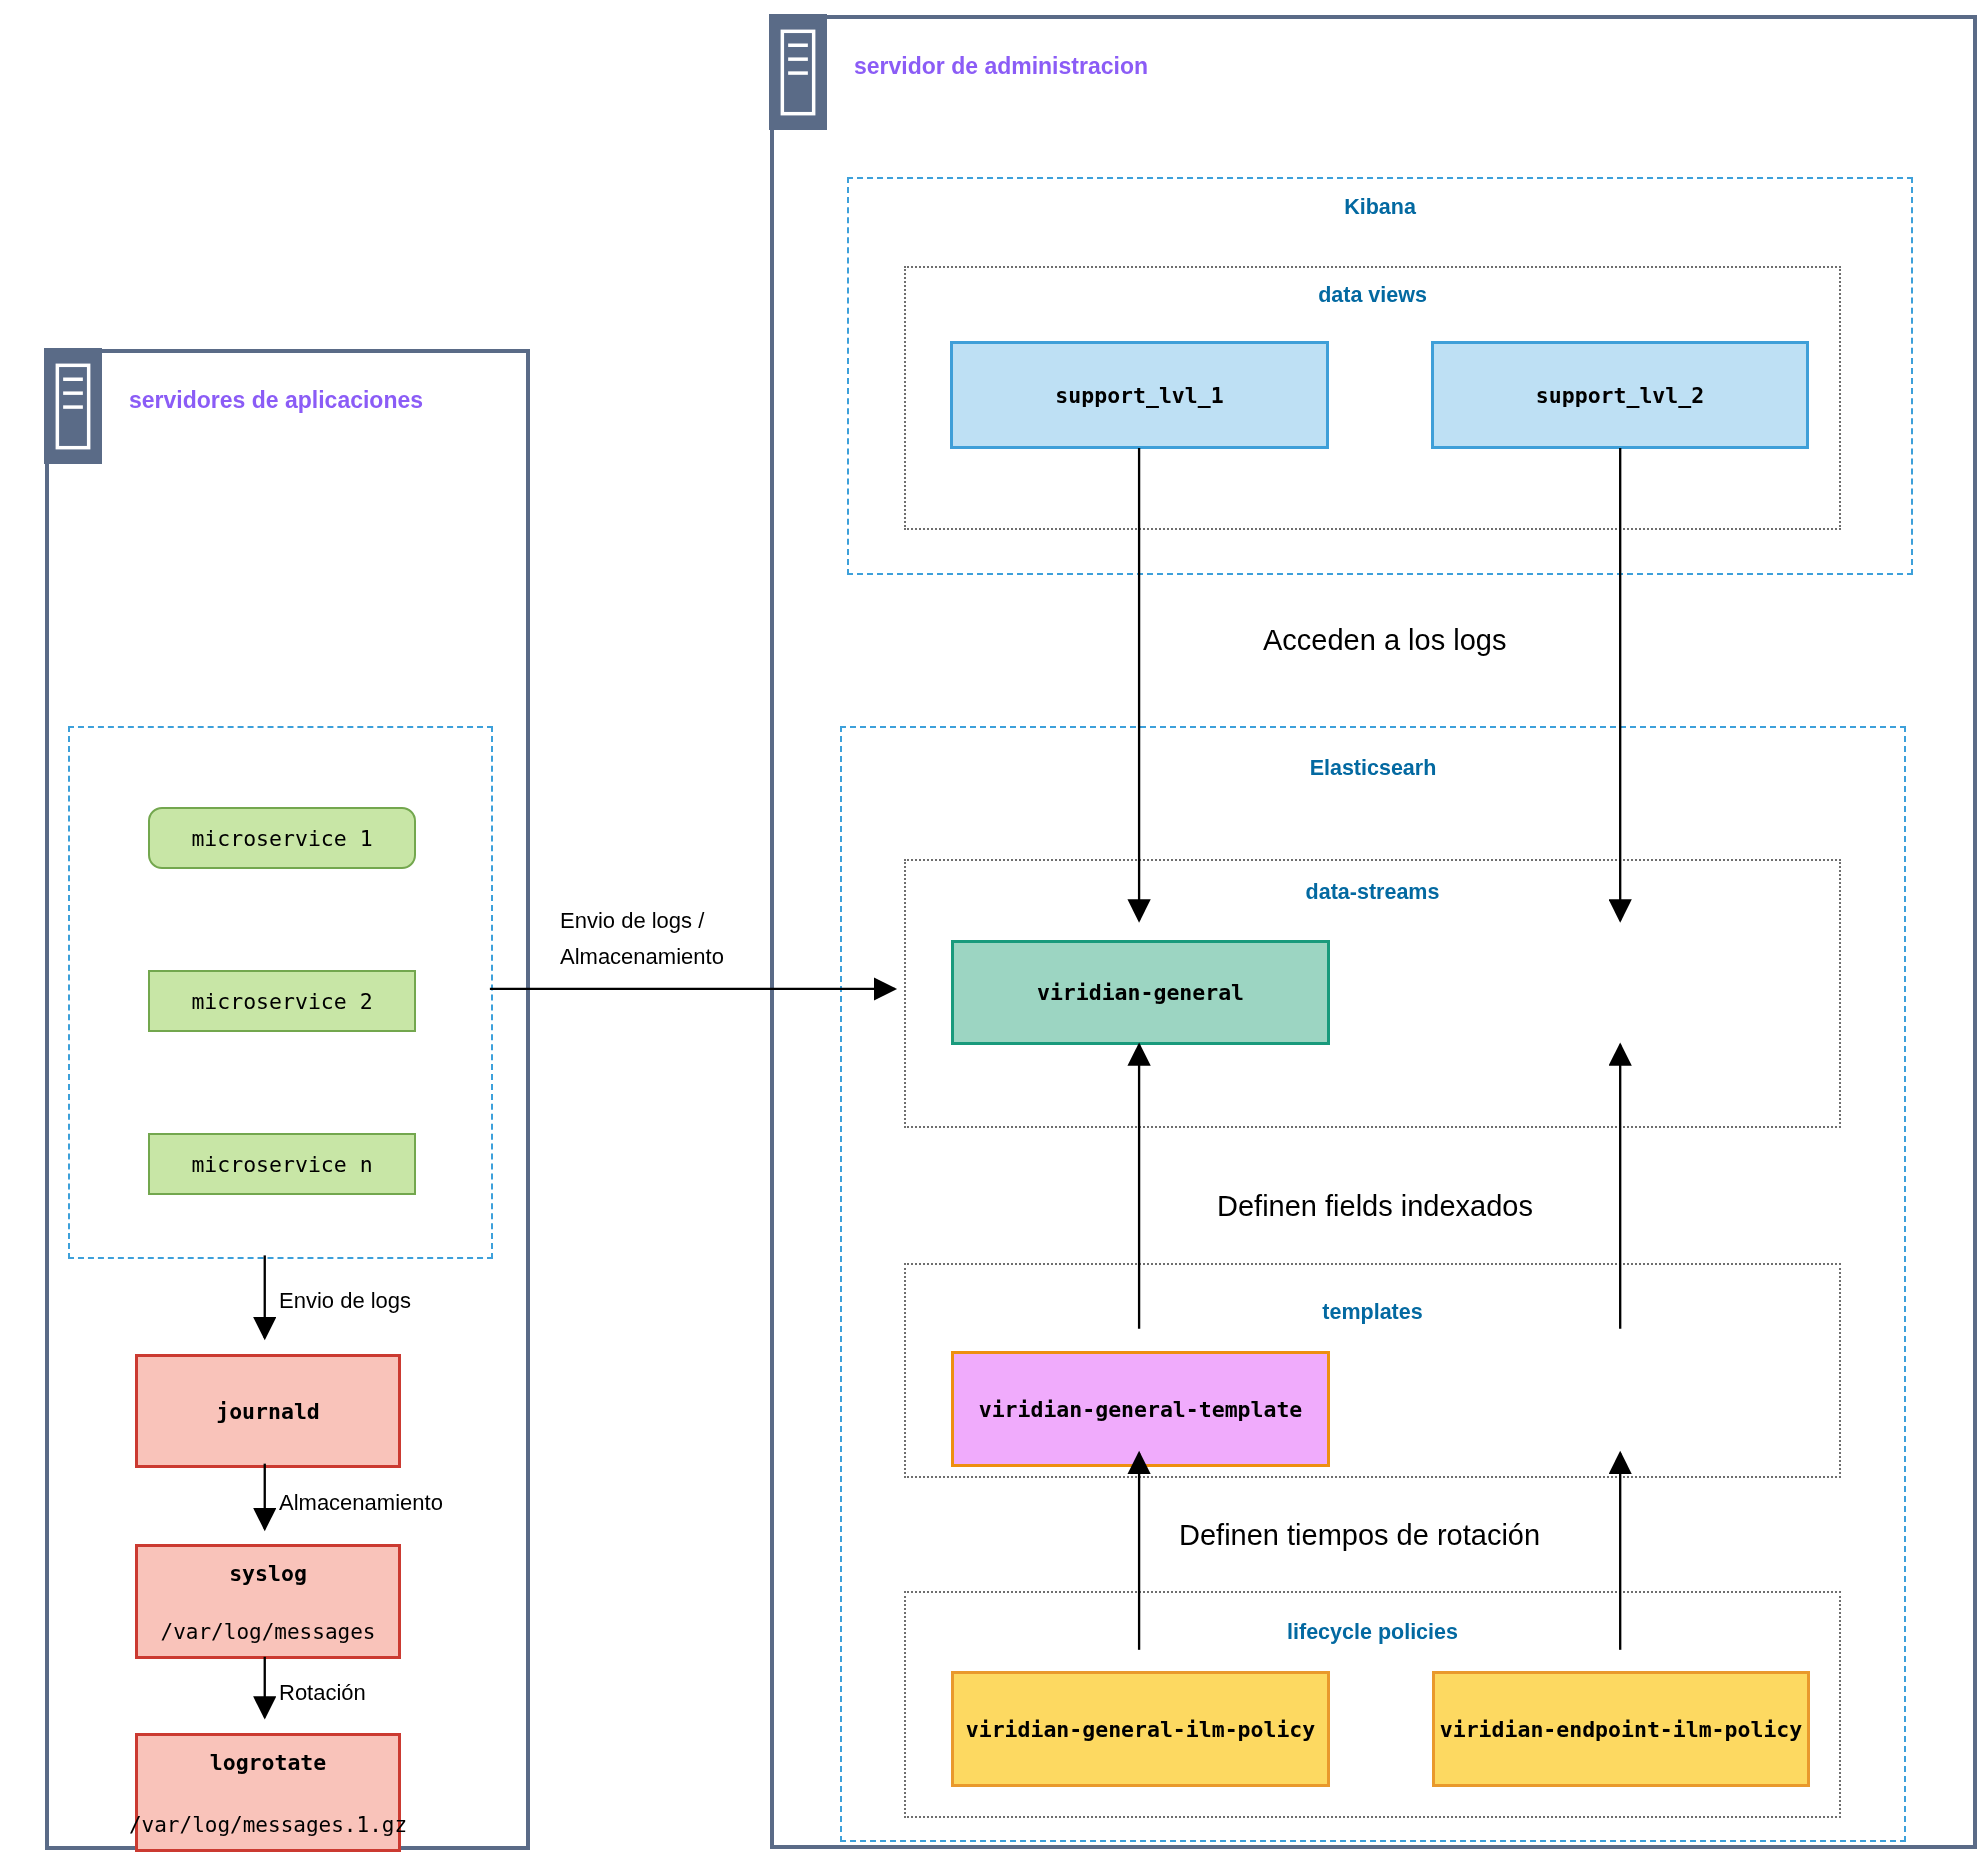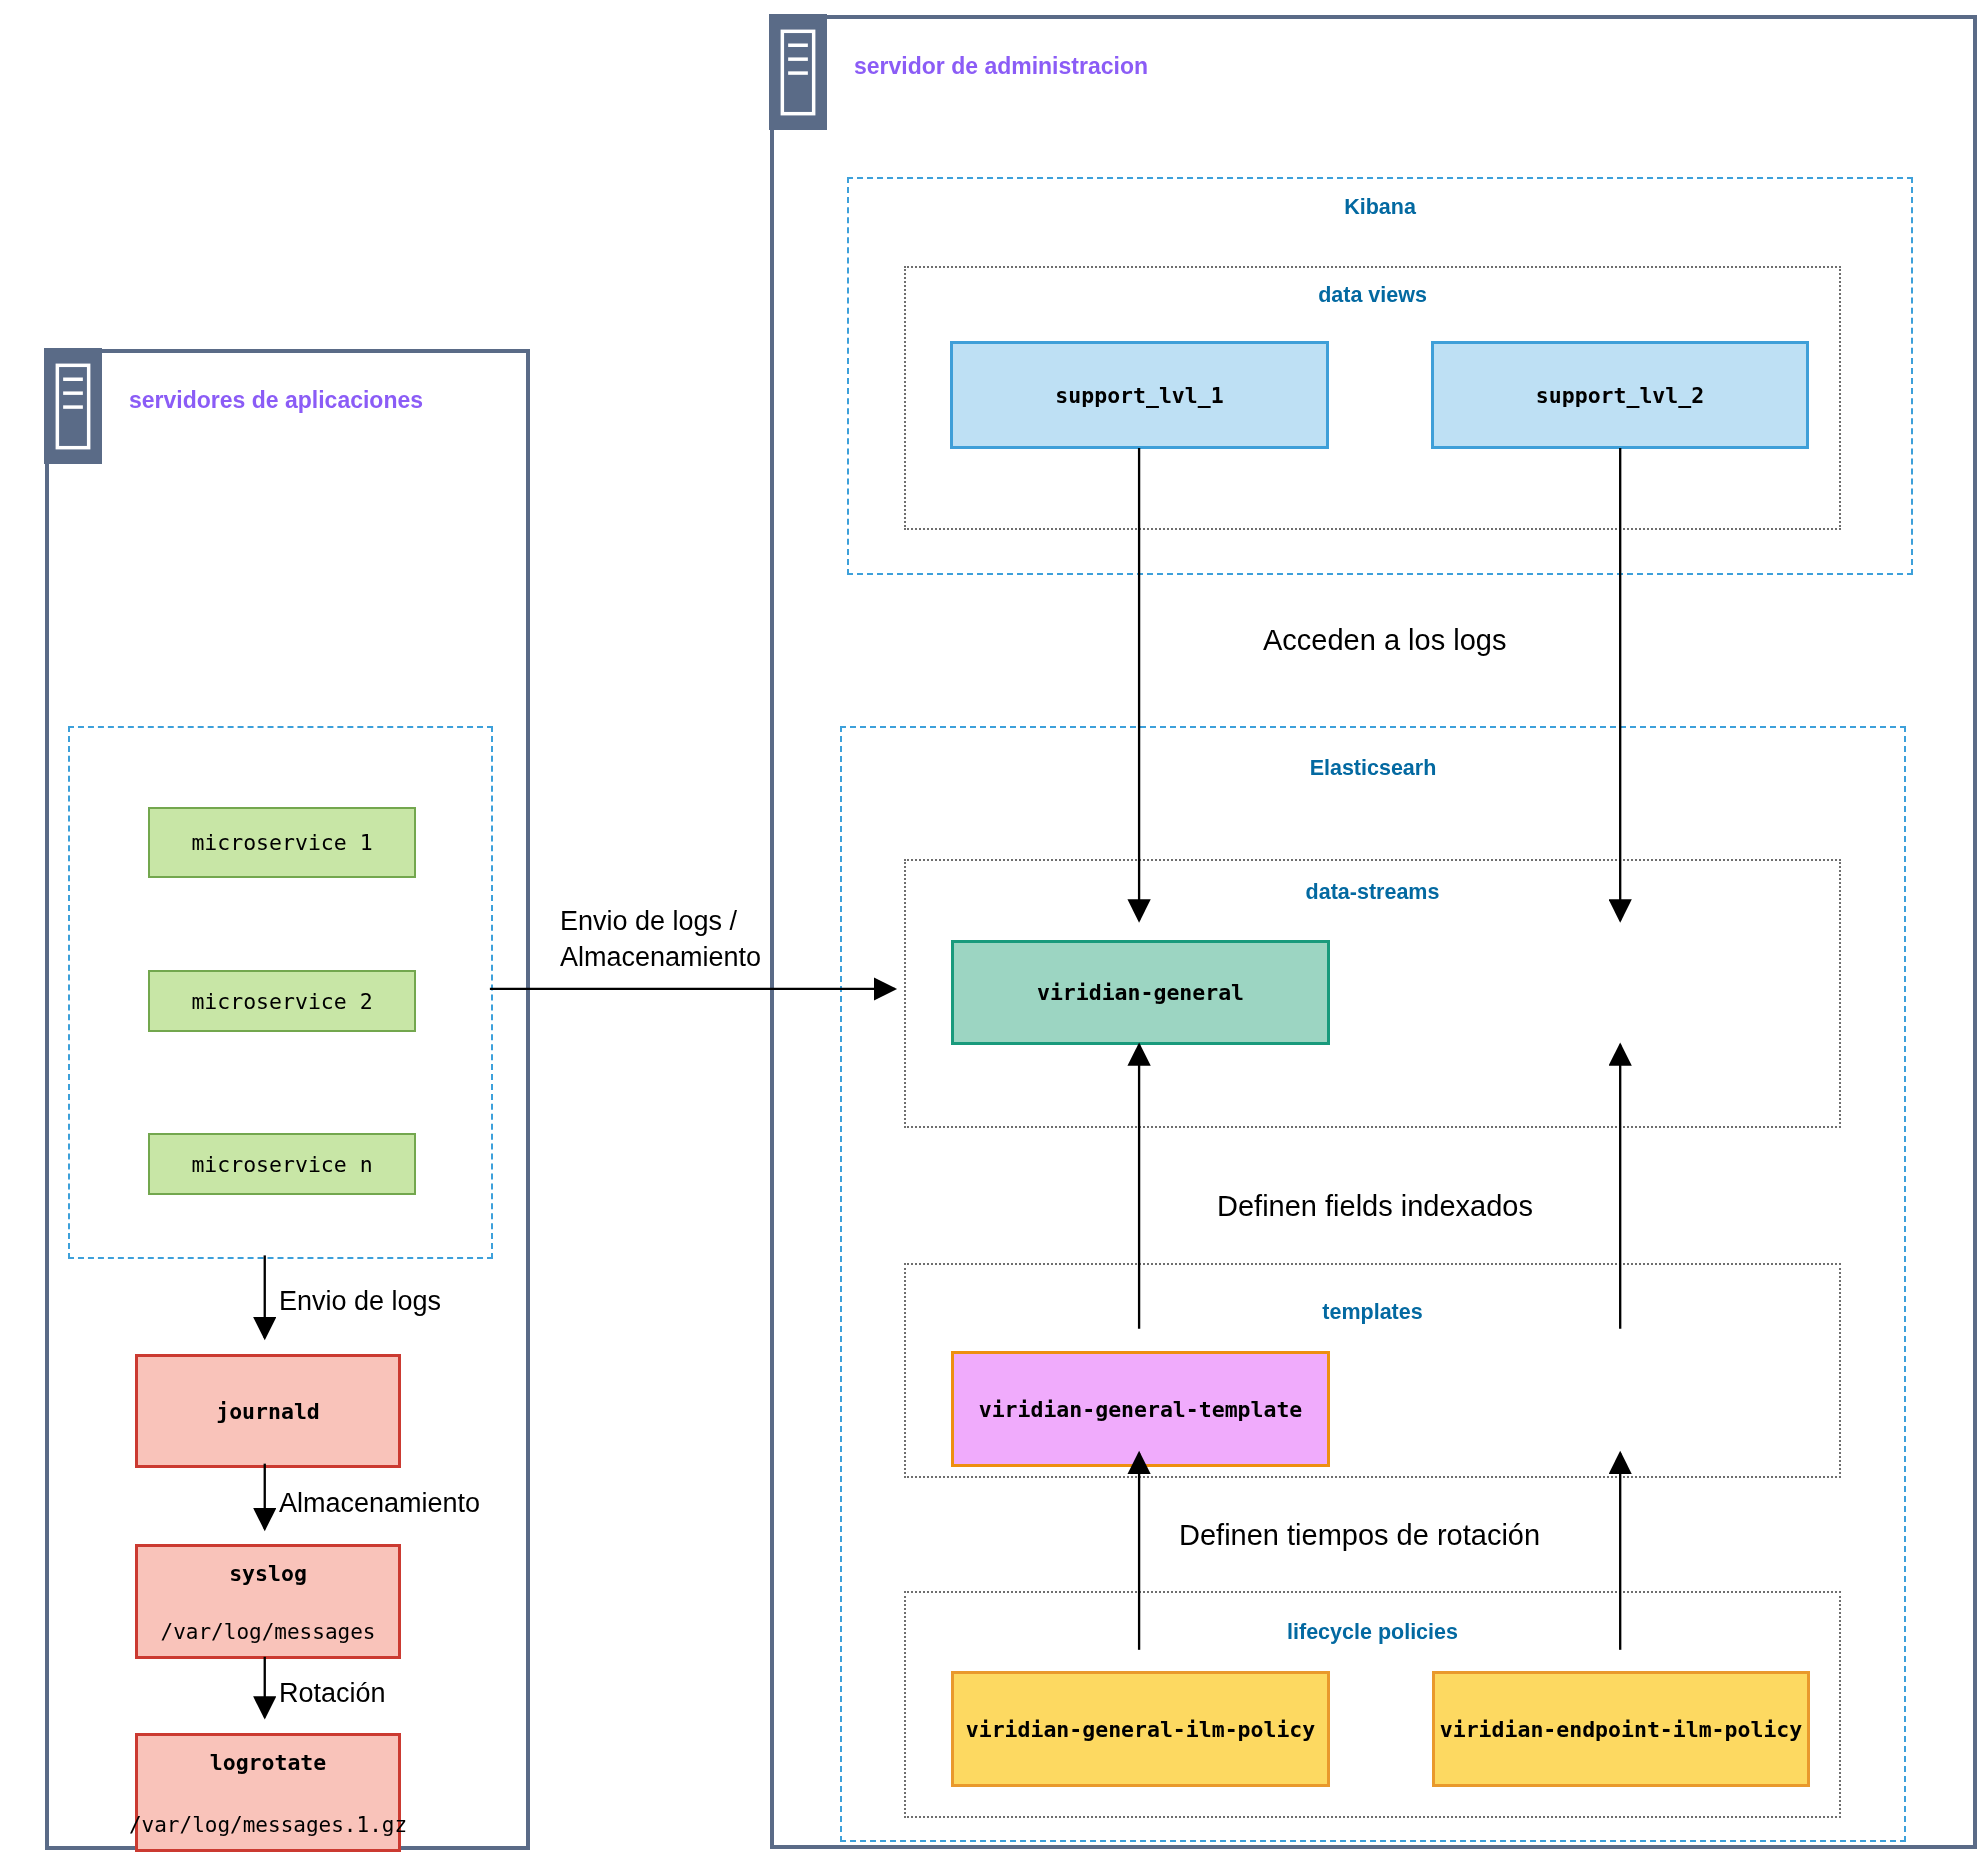--- a/index.html
+++ b/index.html
@@ -43,41 +43,41 @@
   .node-yellow{background:#fdd961;border:3.5px solid #e9992c;font-weight:bold;}
 
   .node-stacked{
     flex-direction:column;justify-content:space-between;
     padding:14px 5.8px 11.6px 5.8px;
   }
   .node-stacked .t{font-weight:bold;font-size:21.5px;}
   .node-stacked .p{font-weight:normal;font-size:21px;white-space:nowrap;}
 
   
-  .annotation{font-size:27px;color:#000;white-space:nowrap;line-height:36px;}
+  .annotation{font-size:22px;color:#000;white-space:nowrap;line-height:36px;}
 
   svg.wires{position:absolute;left:0;top:0;pointer-events:none;}
 </style>
 </head>
 <body>
 
 <div class="abs server-container" style="left:45px;top:349px;width:485px;height:1501px;">
   <div class="server-badge">
     <svg width="36" height="87" viewBox="0 0 62 150">
       <rect x="4" y="4" width="54" height="142" fill="none" stroke="#ffffff" stroke-width="6"></rect>
       <line x1="14" y1="28" x2="48" y2="28" stroke="#ffffff" stroke-width="6"></line>
       <line x1="14" y1="52" x2="48" y2="52" stroke="#ffffff" stroke-width="6"></line>
       <line x1="14" y1="76" x2="48" y2="76" stroke="#ffffff" stroke-width="6"></line>
     </svg>
   </div>
   <div class="server-title">servidores de aplicaciones</div>
 
   <div class="abs dashed-box" style="left:19px;top:373px;width:425px;height:533px;"></div>
 
-  <div class="abs node node-green" style="left:99px;top:454px;width:268px;height:71px;">microservice 1</div>
+  <div class="abs node node-green" style="left:99px;top:454px;width:268px;height:62px;border-radius:14px;">microservice 1</div>
   <div class="abs node node-green" style="left:99px;top:617px;width:268px;height:62px;">microservice 2</div>
   <div class="abs node node-green" style="left:99px;top:780px;width:268px;height:62px;">microservice n</div>
 
   <div class="abs node node-red bold" style="left:86px;top:1001px;width:266px;height:114px;">journald</div>
 
   <div class="abs node node-red node-stacked" style="left:86px;top:1191px;width:266px;height:115px;">
     <div class="t">syslog</div>
     <div class="p">/var/log/messages</div>
   </div>
 

